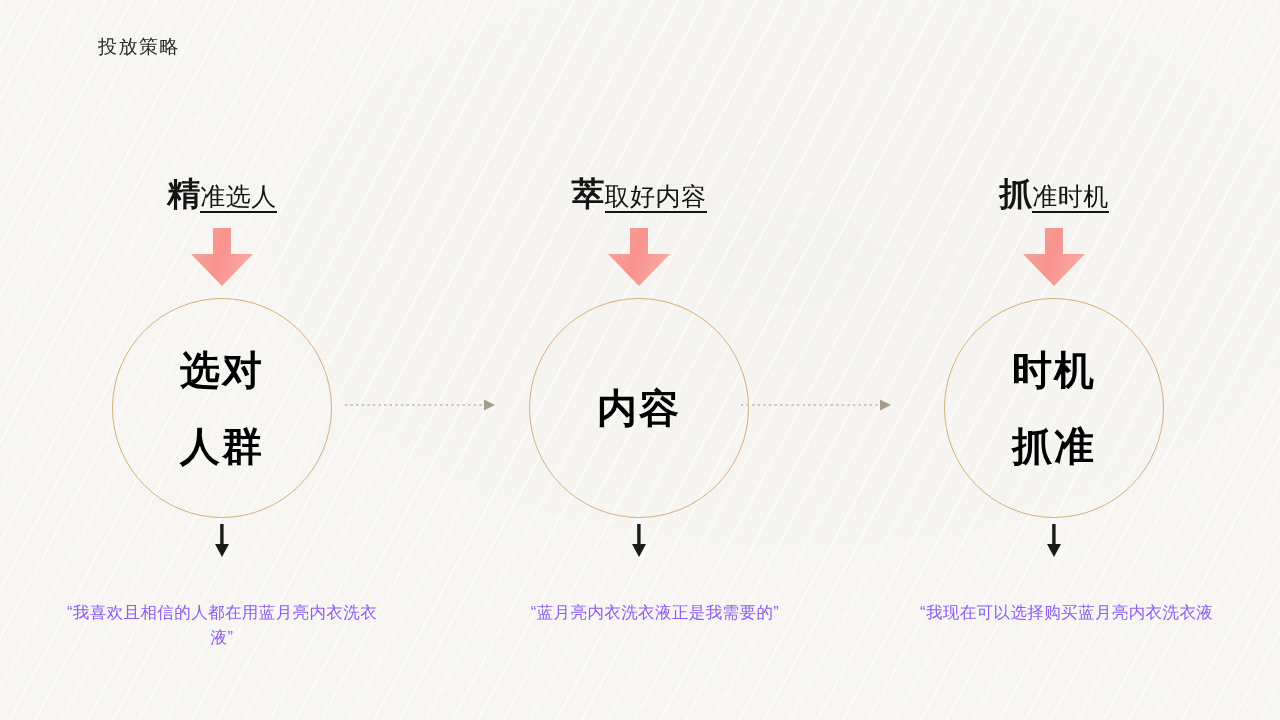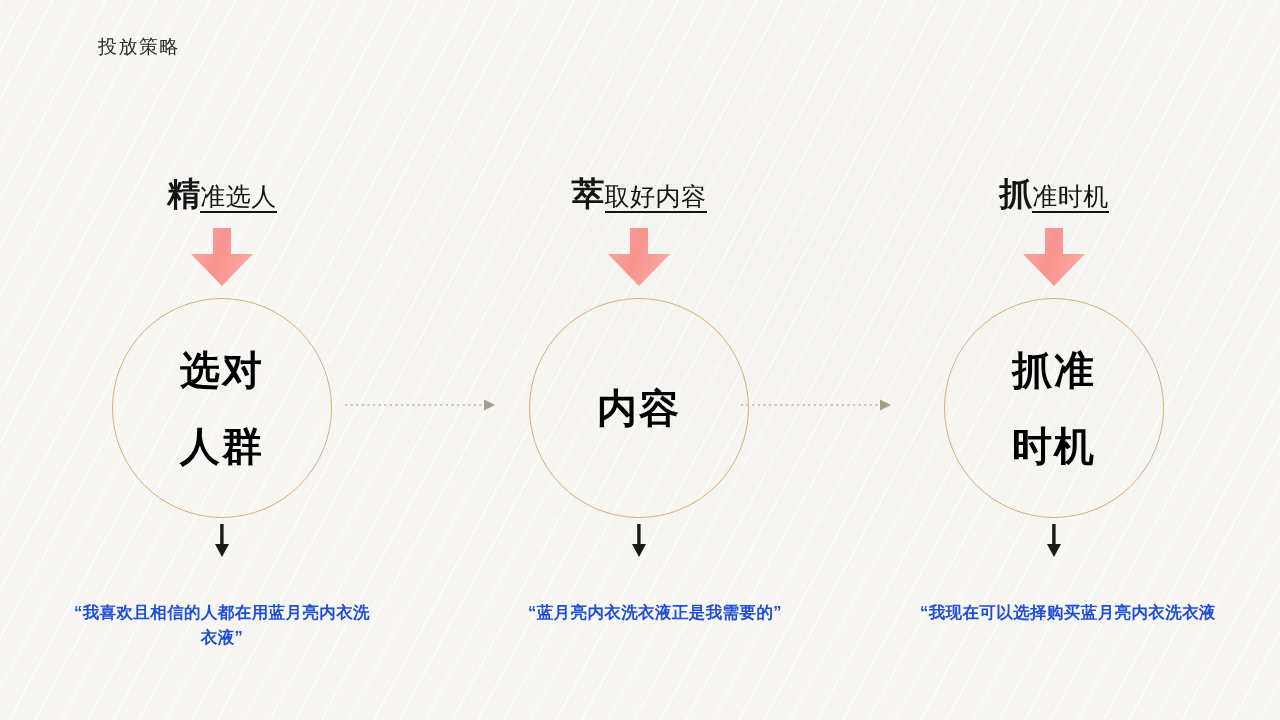--- a/index.html
+++ b/index.html
@@ -139,23 +139,23 @@
     display: flex;
     justify-content: center;
     align-items: flex-start;
   }
   .small-arrow svg { display: block; }
 
   
   .caption {
     position: absolute;
     top: 600px;
-    color: #1d4ed8;
+    color: #8b5cf6;
     font-size: 16.5px;
-    font-weight: bold;
+    font-weight: normal;
     line-height: 25px;
     letter-spacing: 0.4px;
   }
   #caption-0 {
     left: 0;
     width: 340px;
     text-align: center;
     padding: 0 14px;
     box-sizing: border-box;
   }
@@ -270,22 +270,22 @@
             <stop offset="0%" stop-color="#f3a8a1"></stop>
             <stop offset="55%" stop-color="#f8938d"></stop>
             <stop offset="100%" stop-color="#fca6a0"></stop>
           </linearGradient>
         </defs>
         <path d="M24 0 H42 V26 H64 L33 58 L2 26 H24 Z" fill="url(#ga2)"></path>
       </svg>
     </div>
 
     <div class="circle">
+      <div class="circle-line">时机</div>
       <div class="circle-line">抓准</div>
-      <div class="circle-line">时机</div>
     </div>
 
     <div class="small-arrow">
       <svg width="18" height="34" viewBox="0 0 18 34" aria-hidden="true">
         <rect x="7.2" y="0" width="3.4" height="22" fill="#1a1a1a"></rect>
         <path d="M2 20 L16 20 L9 33 Z" fill="#1a1a1a"></path>
       </svg>
     </div>
 
     <div class="caption" id="caption-2">“我现在可以选择购买蓝月亮内衣洗衣液</div>

